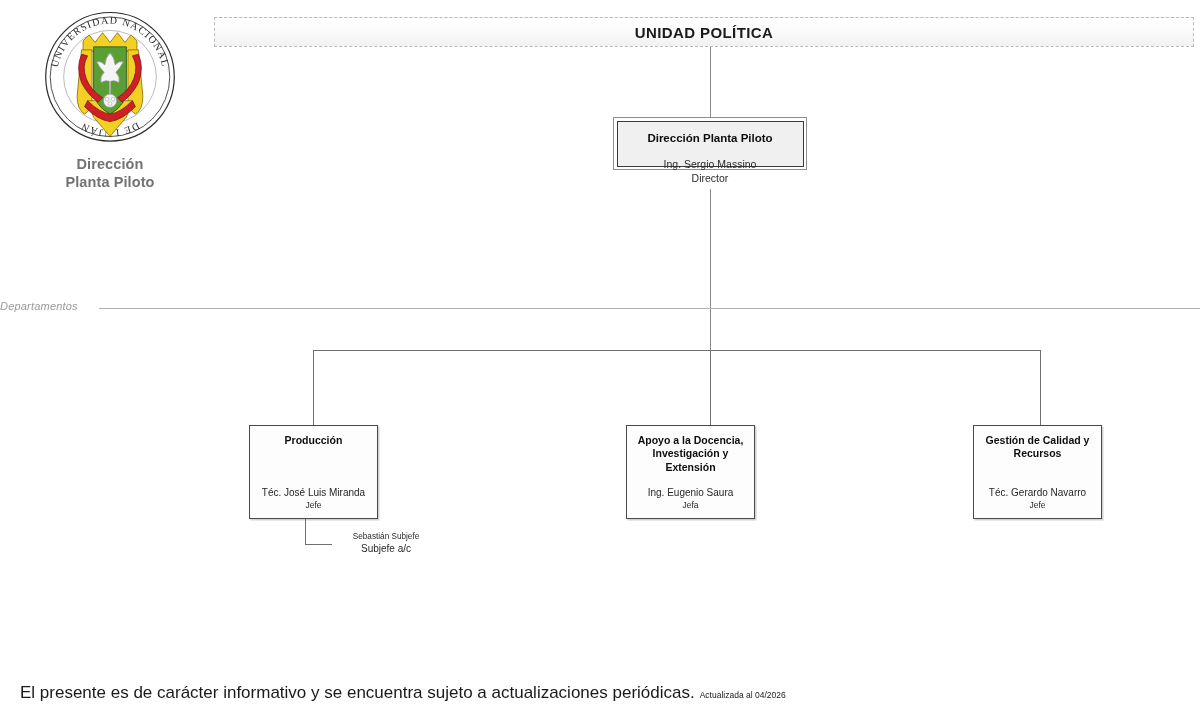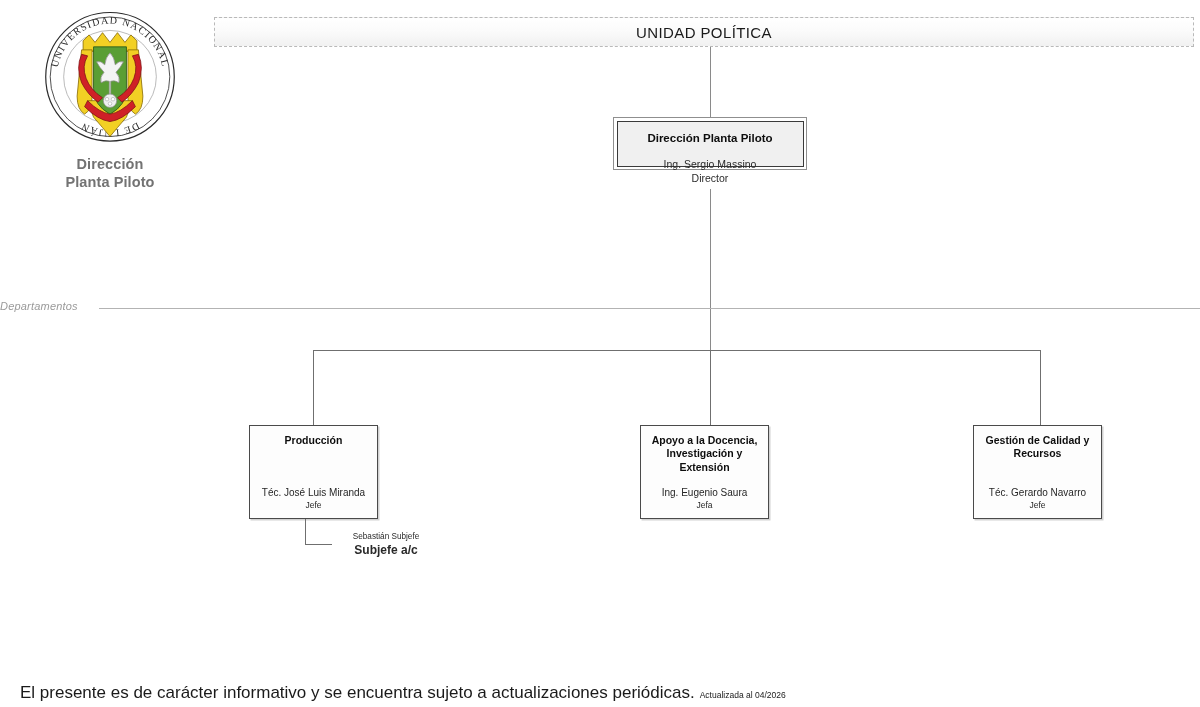--- a/index.html
+++ b/index.html
@@ -52,20 +52,21 @@
     left: 214px;
     top: 17px;
     width: 980px;
     height: 30px;
     border: 1px dashed #b9b9b9;
     background: linear-gradient(to bottom, #ffffff 0%, #fbfbfb 45%, #f1f1f1 100%);
     box-sizing: border-box;
     display: flex;
     align-items: center;
     justify-content: center;
+    font-weight: bold;
   }
   .header-band-title {
     font-size: 15px;
     color: #1a1a1a;
     letter-spacing: 0.4px;
   }
 
   
   .conn {
     position: absolute;
@@ -150,24 +151,23 @@
   
   .node-plain {
     text-align: center;
   }
   .node-plain .node-person {
     font-size: 8.2px;
     color: #2a2a2a;
     line-height: 1.35;
   }
   .node-plain .node-role {
-    font-size: 12px;
+    font-size: 10px;
     color: #2a2a2a;
     line-height: 1.35;
-    font-weight: bold;
   }
 
   
   .section-label {
     position: absolute;
     left: 0px;
     top: 300px;
     font-size: 11px;
     font-style: italic;
     color: #9a9a9a;
@@ -273,21 +273,21 @@
   <div class="conn conn-v conn-dark" style="left:1040px; top:350px; height:75px;"></div>
 
   <div class="node node-dept" style="left:249px; top:425px; width:129px; height:94px;">
     <div class="node-title">Producción</div>
     <div class="node-foot">
       <div class="node-person">Téc. José Luis Miranda</div>
       <div class="node-role">Jefe</div>
     </div>
   </div>
 
-  <div class="node node-dept" style="left:640px; top:425px; width:129px; height:94px;justify-content:flex-end;">
+  <div class="node node-dept" style="left:626px; top:425px; width:129px; height:94px;justify-content:flex-end;">
     <div class="node-title">Apoyo a la Docencia, Investigación y Extensión</div>
     <div class="node-foot">
       <div class="node-person">Ing. Eugenio Saura</div>
       <div class="node-role">Jefa</div>
     </div>
   </div>
 
   <div class="node node-dept" style="left:973px; top:425px; width:129px; height:94px;">
     <div class="node-title">Gestión de Calidad y Recursos</div>
     <div class="node-foot">

